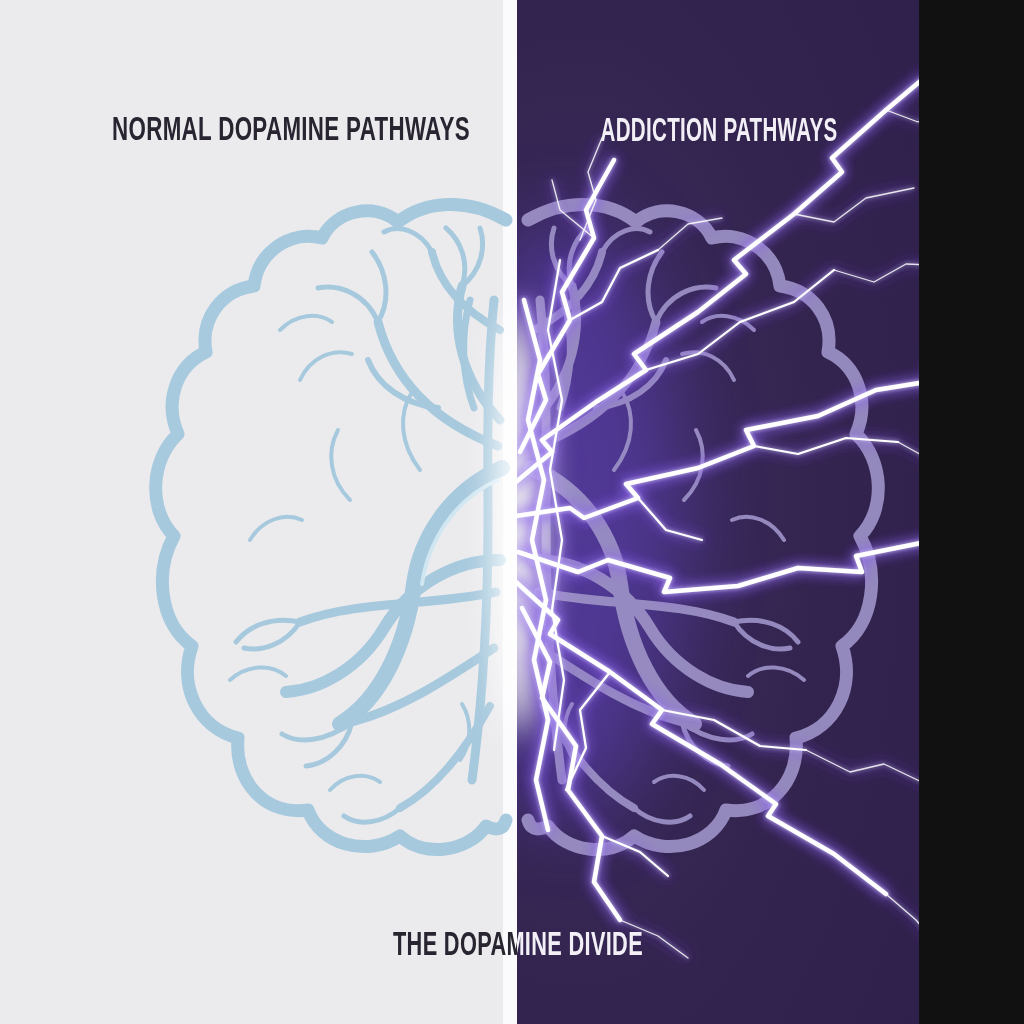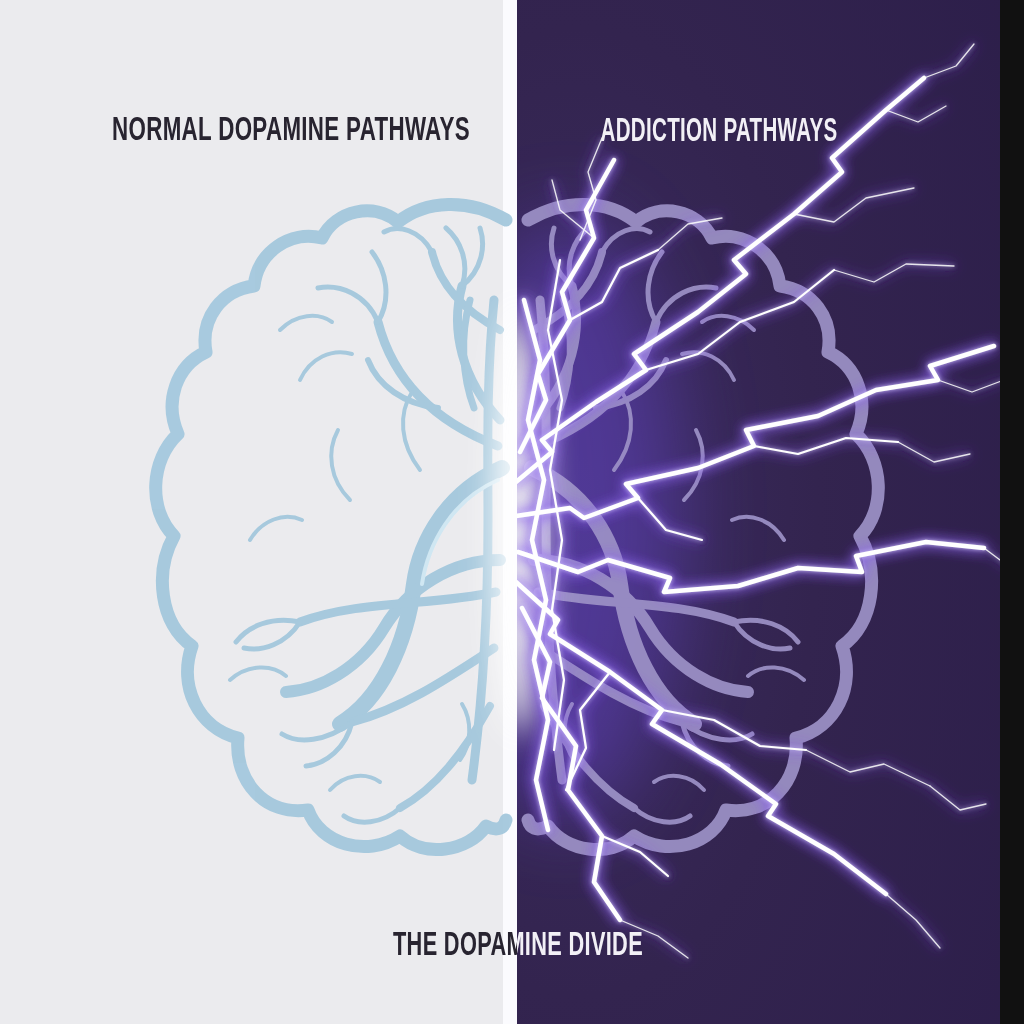--- a/index.html
+++ b/index.html
@@ -1,18 +1,18 @@
 <!DOCTYPE html>
 <html><head>
 <meta charset="utf-8">
 <style>
   html,body{margin:0;padding:0;background:#111;}
   .canvas{
     position:relative;
-    width:1000px;height:1024px;
+    width:919px;height:1024px;
     overflow:hidden;
     font-family:"Liberation Sans", sans-serif;
   }
   svg{display:block;}
   text.title{
     font-family:"Liberation Sans", sans-serif;
     font-weight:600;
     font-size:33px;
     letter-spacing:0.5px;
   }

